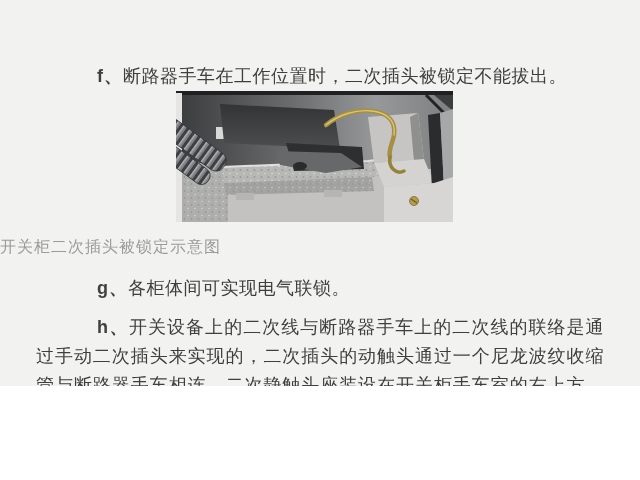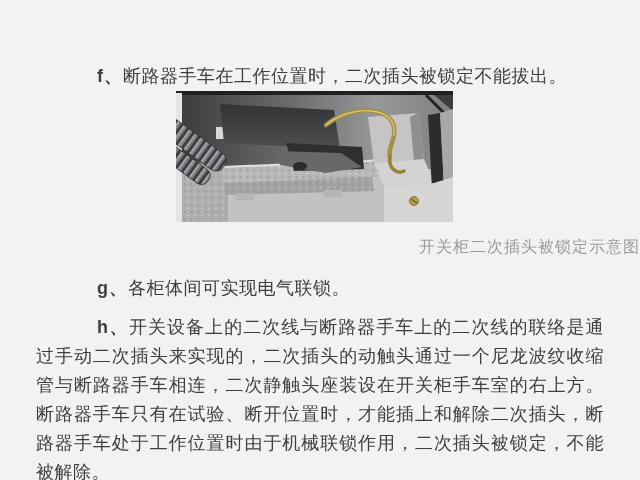--- a/index.html
+++ b/index.html
@@ -1,18 +1,18 @@
 <!DOCTYPE html>
 <html><head>
 <meta charset="utf-8">
 <style>
   html,body{margin:0;padding:0;}
   .page{
     position:relative;
-    width:640px;height:480px;
+    width:640px;height:386px;
     background:#f2f2f1;
     overflow:hidden;
     font-family:"Liberation Serif","DejaVu Serif",serif;
   }
   .para{
     position:absolute;
     left:36px;right:36px;
     font-size:18px;
     line-height:29px;
     color:#3f3f3f;
@@ -30,21 +30,21 @@
   .para-h{top:295px;}
   .figure-photo{
     position:absolute;
     left:176px;top:91px;
     width:277px;height:131px;
     display:block;
   }
   .figure-caption{
     position:absolute;
     left:0;right:0;top:237px;
-    text-align:right;
+    text-align:left;
     font-size:16px;
     line-height:20px;
     letter-spacing:1px;
     color:#9b9b9b;
   }
 </style>
 </head>
 <body>
 
 <div class="page">

